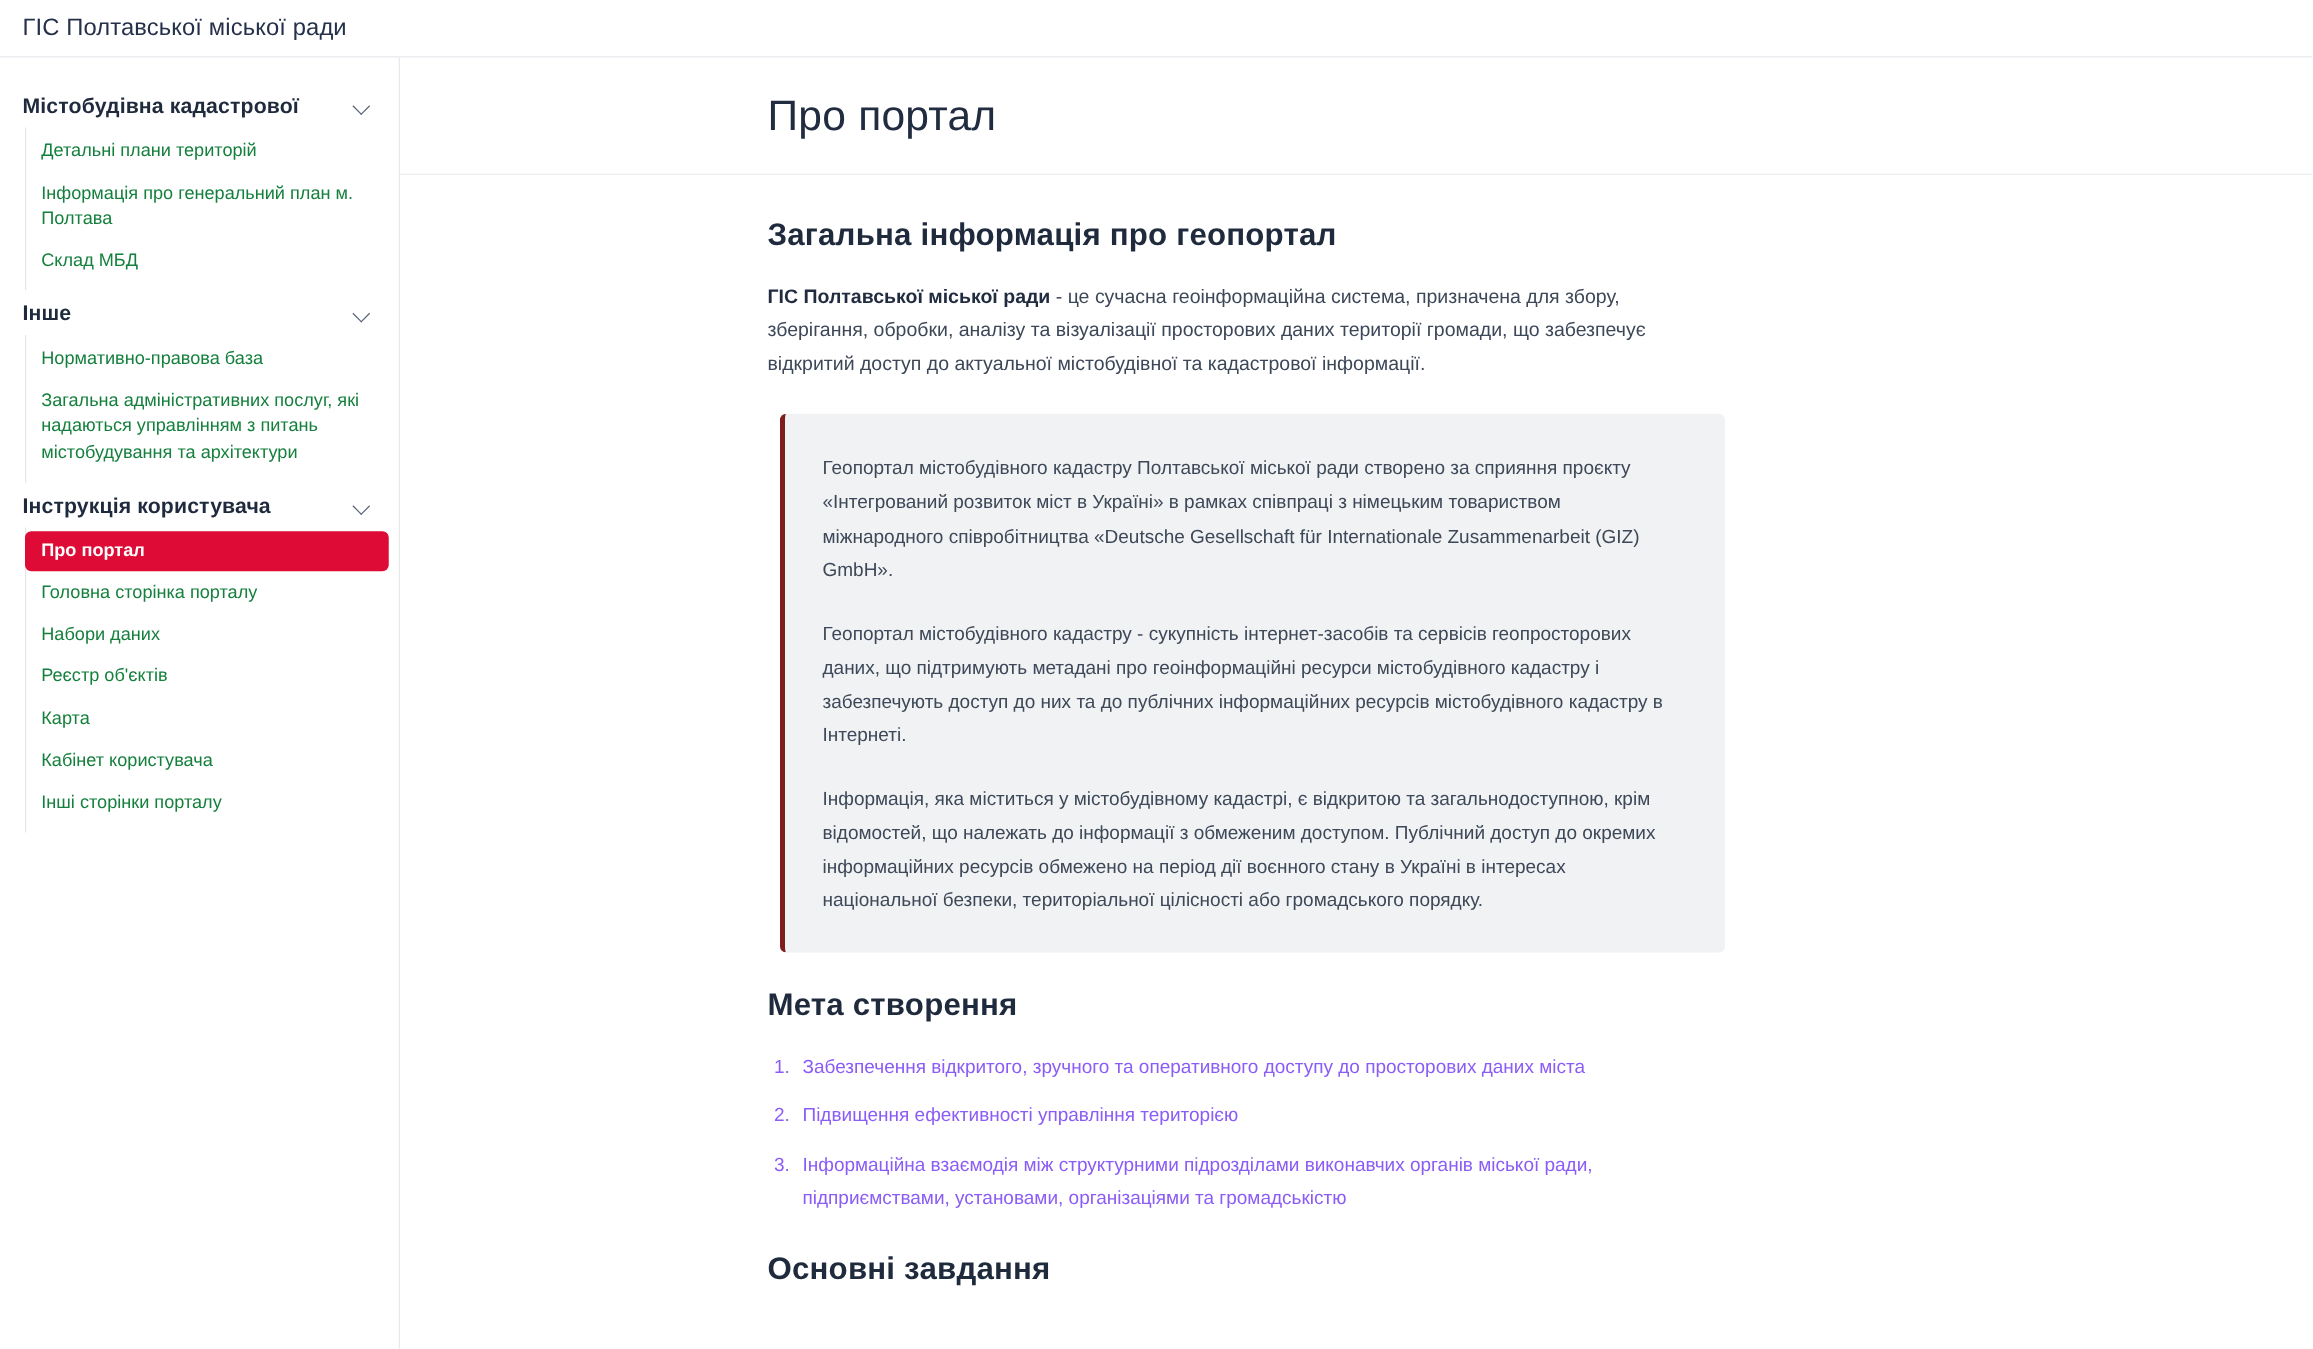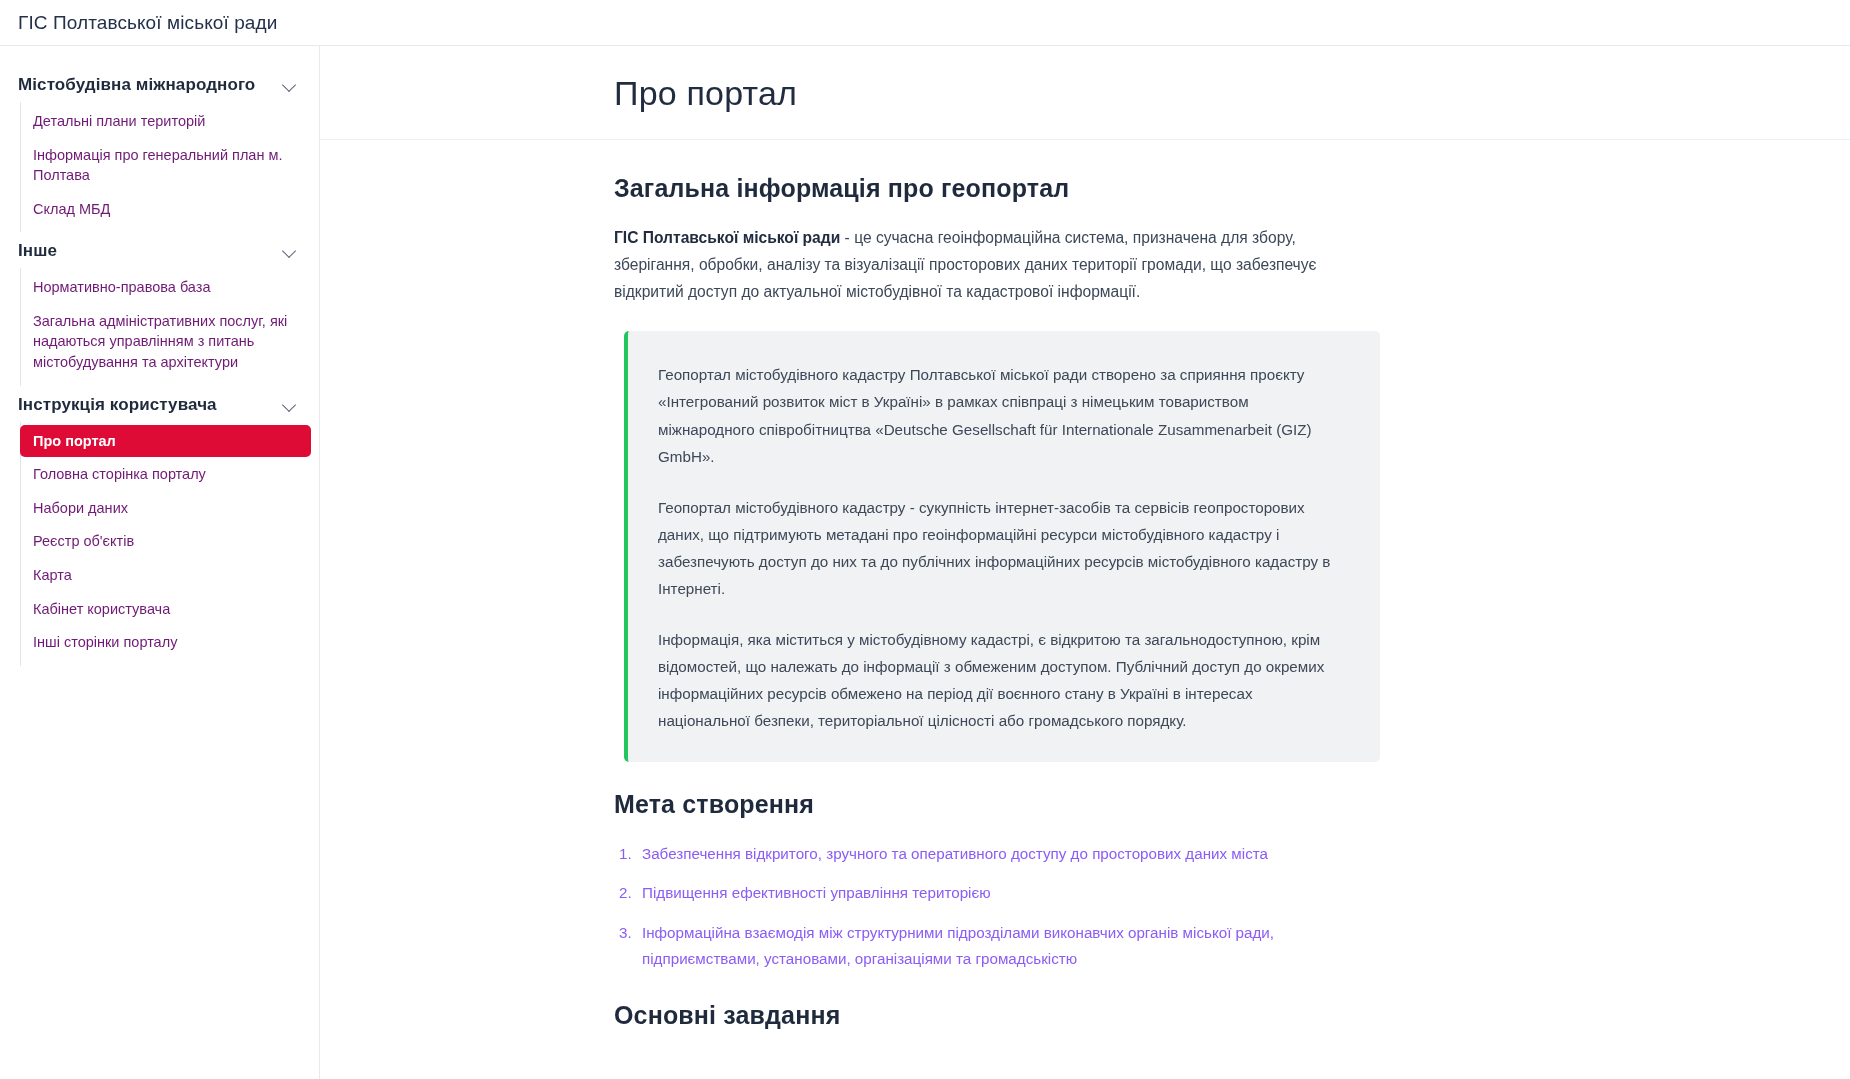--- a/index.html
+++ b/index.html
@@ -88,21 +88,21 @@
 
   .group-items {
     border-left: 1px solid #e2e5ea;
     margin-left: 20px;
     padding: 2px 0 6px 0;
   }
   .nav-item {
     display: block;
     font-size: 14.5px;
     line-height: 1.42;
-    color: #701a75;
+    color: #15803d;
     padding: 6px 10px 6px 12px;
     margin: 1px 8px 1px 0;
     border-radius: 4px;
     cursor: pointer;
     text-decoration: none;
   }
   .nav-item.active {
     background: #dd0b35;
     color: #ffffff;
     font-weight: 700;
@@ -149,21 +149,21 @@
     line-height: 1.72;
     color: #3c4758;
     margin: 0 0 26px 0;
     max-width: 745px;
   }
   p.lead b { font-weight: 700; color: #222c40; }
 
   
   .callout {
     background: #f1f2f4;
-    border-left: 4px solid #22c55e;
+    border-left: 4px solid #7f1d1d;
     border-radius: 5px;
     padding: 30px 34px 28px 30px;
     margin: 0 0 8px 10px;
     max-width: 760px;
   }
   .callout p {
     font-size: 15.2px;
     line-height: 1.78;
     color: #3d4858;
     margin: 0 0 24px 0;
@@ -190,21 +190,21 @@
 <div class="topbar">
   <div class="topbar-title">ГІС Полтавської міської ради</div>
 </div>
 
 <div class="layout">
 
   <nav class="sidebar">
 
     <div class="nav-group">
       <div class="group-header">
-        <span class="group-title">Містобудівна міжнародного</span>
+        <span class="group-title">Містобудівна кадастрової</span>
         <span class="chevron"></span>
       </div>
       <div class="group-items">
         <a class="nav-item">Детальні плани територій</a>
         <a class="nav-item">Інформація про генеральний план м. Полтава</a>
         <a class="nav-item">Склад МБД</a>
       </div>
     </div>
 
     <div class="nav-group">

